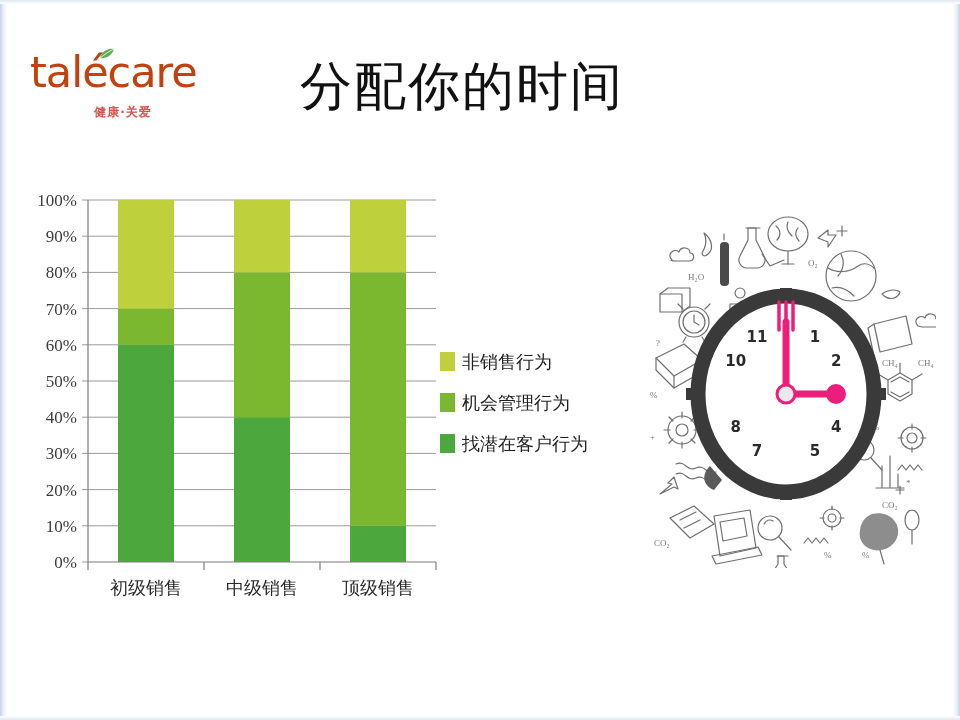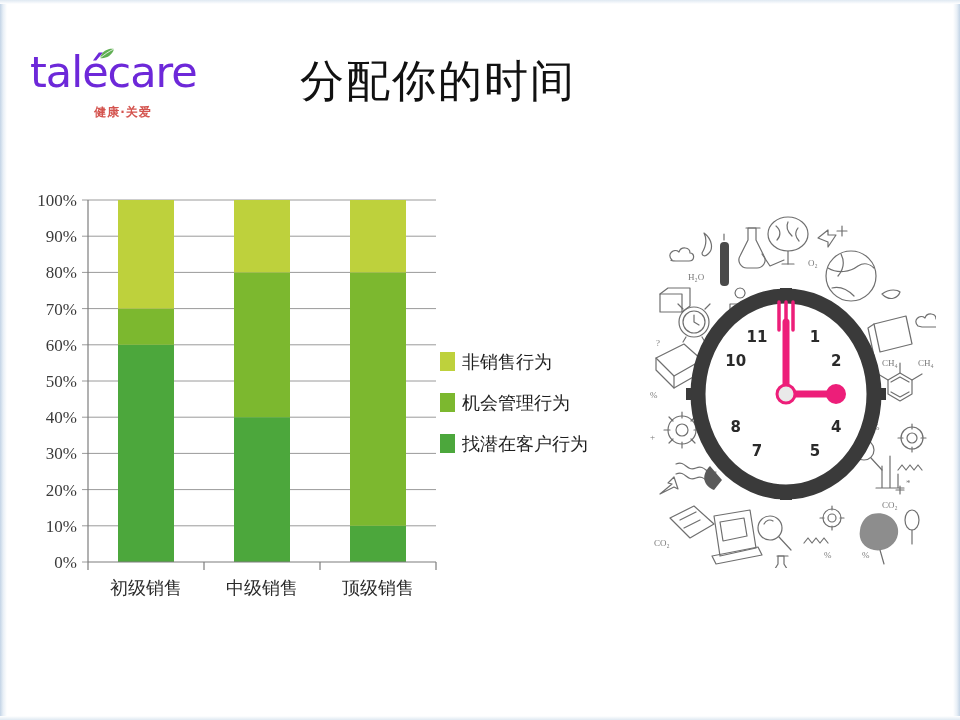--- a/index.html
+++ b/index.html
@@ -40,21 +40,21 @@
     position: absolute;
     left: 30px;
     top: 46px;
     width: 200px;
     height: 90px;
   }
   #logo-wordmark {
     font-family: "DejaVu Sans", sans-serif;
     font-size: 43px;
     letter-spacing: -1px;
-    color: #6d28d9;
+    color: #c2410c;
     line-height: 52px;
     white-space: nowrap;
     font-weight: 400;
   }
   #logo-leaf {
     position: absolute;
     left: 69px;
     top: 2px;
     width: 16px;
     height: 12px;
@@ -69,21 +69,21 @@
     width: 186px;
     font-weight: bold;
   }
 
   
   #slide-title {
     position: absolute;
     left: 300px;
     top: 52px;
     font-family: "DejaVu Sans", sans-serif;
-    font-size: 44px;
+    font-size: 52px;
     color: #111111;
     letter-spacing: 2px;
     white-space: nowrap;
   }
 
   
   #chart {
     position: absolute;
     left: 0px;
     top: 180px;

